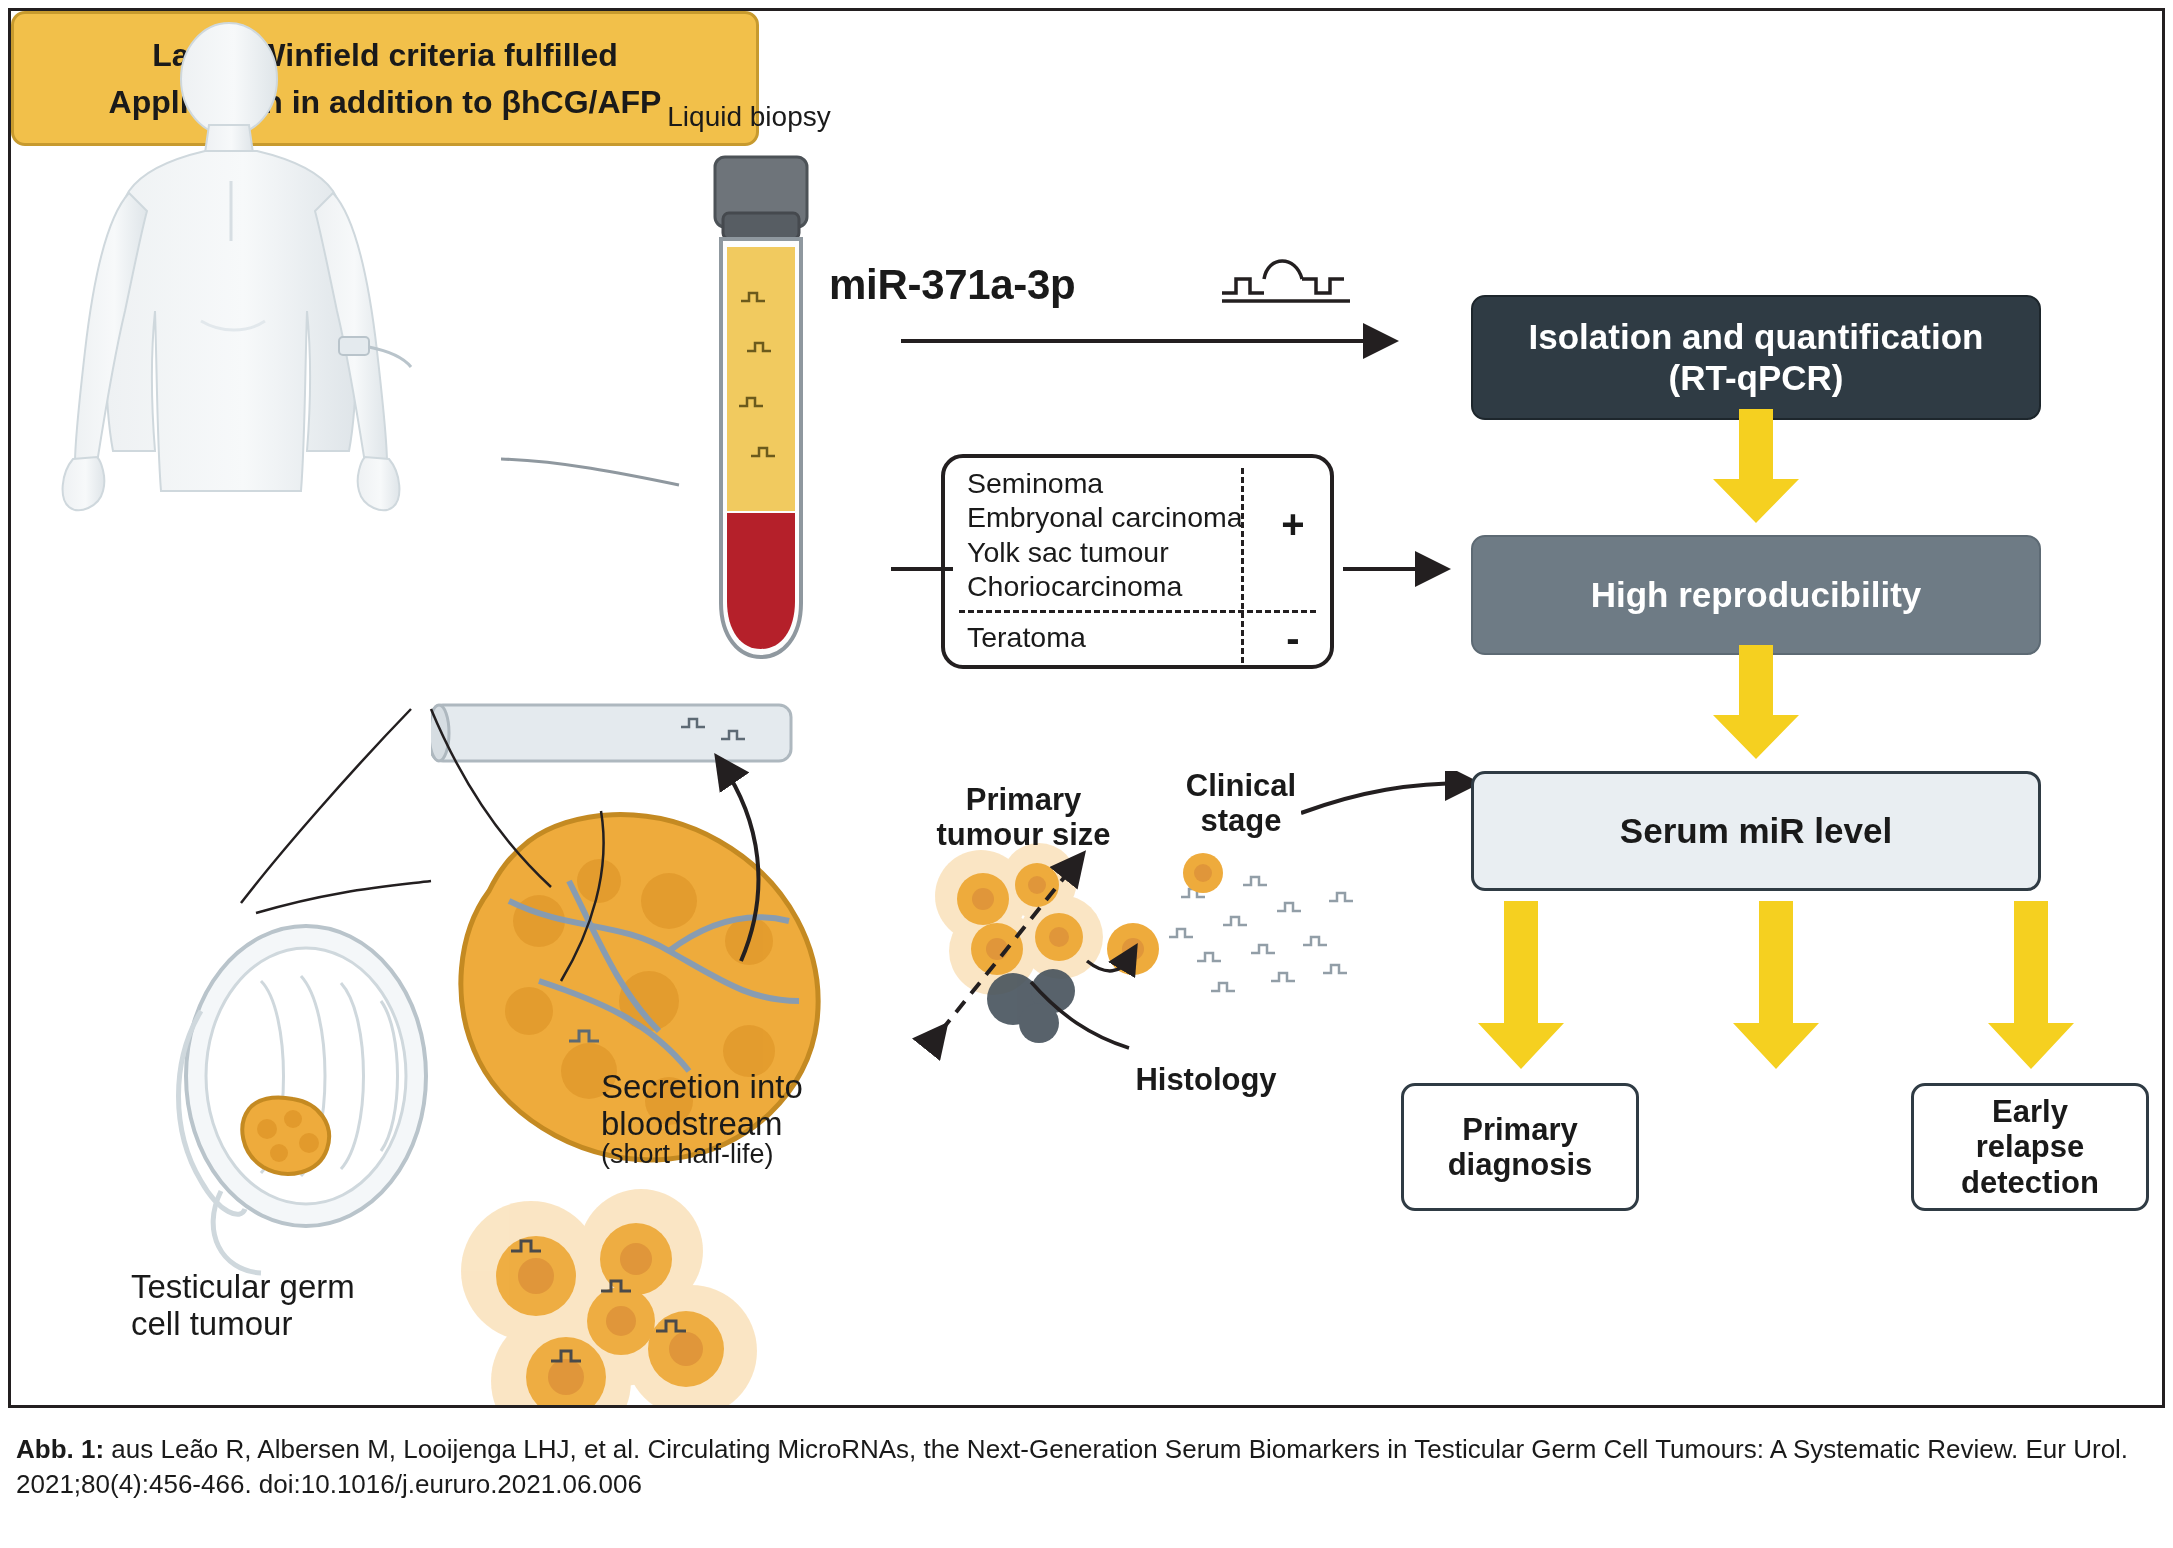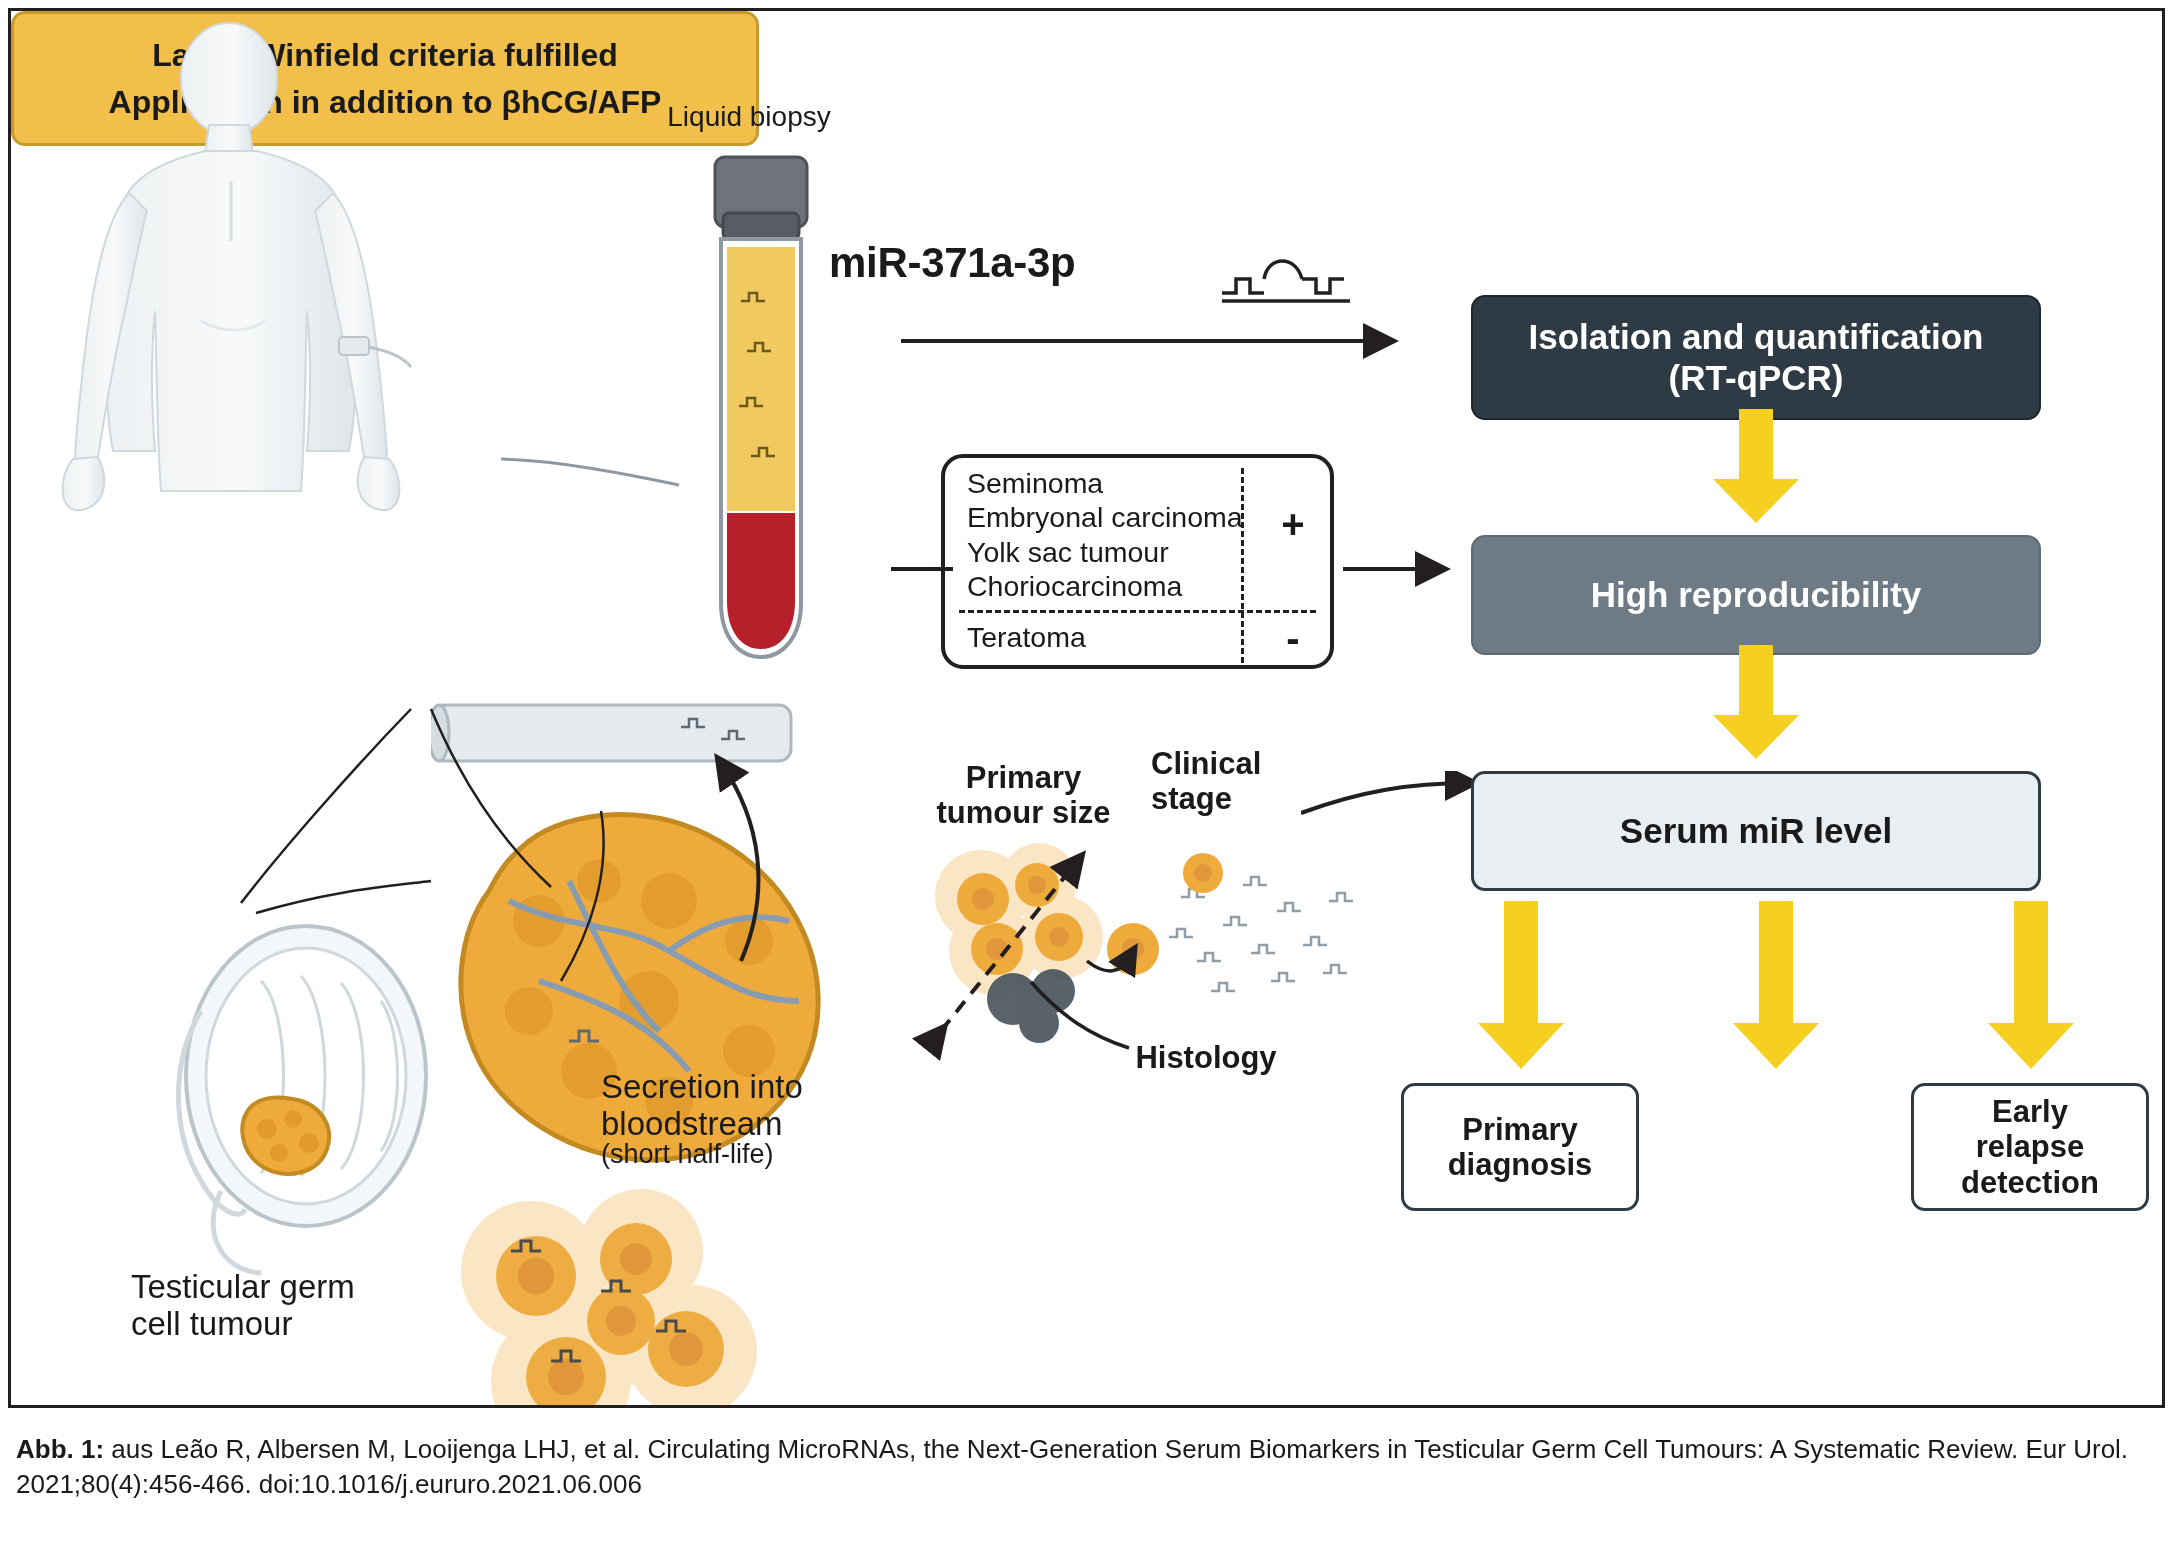--- a/index.html
+++ b/index.html
@@ -29,21 +29,21 @@
 
   
   .body-figure { left: 40px; top: 10px; width: 560px; height: 680px; }
 
   
   .lbl {
     color: #1a1a1a;
     line-height: 1.12;
   }
   .lbl-plain { font-weight: 400; }
-  .lbl-bold { font-weight: 700; }
+  .lbl-bold { font-weight: 700; margin-top: 22px; }
 
   #liquid-biopsy-label {
     left: 598px; top: 90px; width: 280px;
     font-size: 28px; text-align: center;
   }
   #mir-label {
     left: 818px; top: 228px;
     font-size: 42px; font-weight: 700; letter-spacing: -0.3px;
   }
   #tgct-label {
@@ -58,21 +58,21 @@
   #secretion-sub {
     left: 590px; top: 1128px; width: 320px;
     font-size: 27px;
   }
   #primary-tumour-size-label {
     left: 905px; top: 750px; width: 215px;
     font-size: 31px; font-weight: 700; text-align: center;
   }
   #clinical-stage-label {
     left: 1140px; top: 736px; width: 180px;
-    font-size: 31px; font-weight: 700; text-align: left;
+    font-size: 31px; font-weight: 700; text-align: center;
   }
   #histology-label {
     left: 1085px; top: 1030px; width: 220px;
     font-size: 31px; font-weight: 700; text-align: center;
   }
 
   
   #marker-table {
     left: 930px; top: 443px; width: 393px; height: 215px;
     border: 4px solid #231f20; border-radius: 22px;

